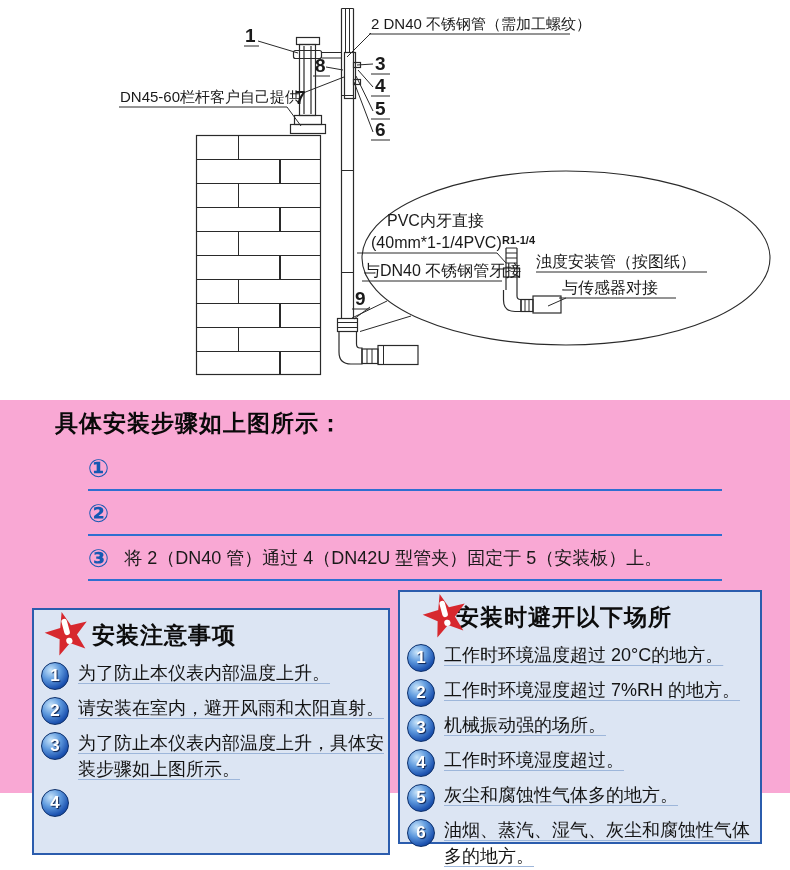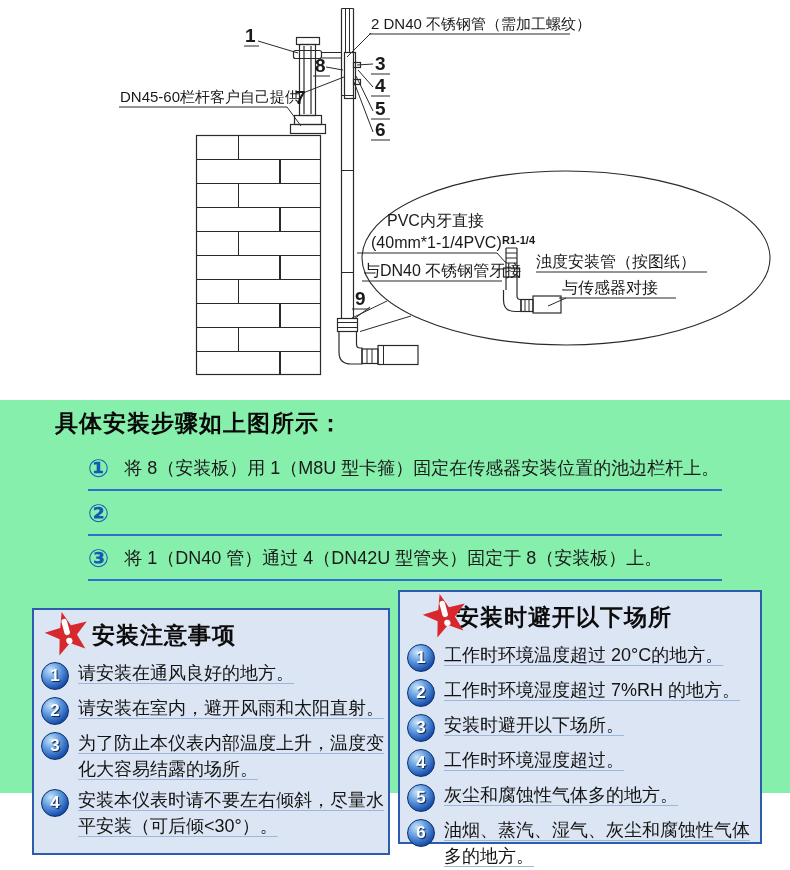--- a/index.html
+++ b/index.html
@@ -1,19 +1,19 @@
 <!DOCTYPE html>
 <html><head>
 <meta charset="utf-8">
 <style>
   html,body{margin:0;padding:0;}
   body{font-family:"Liberation Sans","DejaVu Sans",sans-serif;}
   .page{position:relative;width:790px;height:870px;background:#ffffff;overflow:hidden;}
   .diagram{position:absolute;left:0;top:0;background:#ffffff;}
-  .lower{position:absolute;left:0;top:400px;width:790px;height:393px;background:#86efac;}
+  .lower{position:absolute;left:0;top:400px;width:790px;height:393px;background:#f9a8d4;}
   .heading{position:absolute;left:55px;top:8px;margin:0;font-size:23px;font-weight:bold;color:#0a0a0a;letter-spacing:1px;}
   .steps{position:absolute;left:88px;top:46px;width:634px;}
   .step{display:flex;align-items:flex-start;gap:15px;padding:9px 0 8px 0;border-bottom:2px solid #2e6fd0;}
   .snum{flex:0 0 auto;font-size:25px;line-height:26px;color:#1559b3;font-weight:bold;}
   .stext{font-size:18px;line-height:26px;color:#1a1a1a;}
   .box{position:absolute;background:#dce5f3;border:2px solid #2b5cad;box-sizing:border-box;}
   .box-left{left:32px;top:208px;width:358px;height:247px;}
   .box-right{left:398px;top:190px;width:364px;height:254px;}
   .box-head{display:flex;align-items:center;gap:8px;padding:2px 0 0 56px;height:46px;text-align:center;}
   .box-left .box-head{padding-left:58px;}
@@ -146,57 +146,55 @@
     <text class="dg-text" font-size="11" font-weight="bold" x="502" y="244">R1-1/4</text>
   </svg>
 
   <div class="lower">
 
     <h2 class="heading">具体安装步骤如上图所示：</h2>
 
     <div class="steps">
       <div class="step">
         <span class="snum">①</span>
-        <span class="stext">将 8（安装板）用 1（M8U 型卡箍）固定在传感器安装位置的池边栏杆上。</span>
       </div>
       <div class="step">
         <span class="snum">②</span>
       </div>
       <div class="step">
         <span class="snum">③</span>
-        <span class="stext">将 1（DN40 管）通过 4（DN42U 型管夹）固定于 8（安装板）上。</span>
+        <span class="stext">将 2（DN40 管）通过 4（DN42U 型管夹）固定于 5（安装板）上。</span>
       </div>
     </div>
 
     <div class="box box-left">
       <svg class="star" viewBox="0 0 48 48">
         <g transform="rotate(-15 24 24)">
           <polygon points="24,4 29.3,18.7 44.9,19.2 32.6,28.8 36.9,43.8 24,35 11.1,43.8 15.4,28.8 3.1,19.2 18.7,18.7" fill="#d7282e"></polygon>
           <rect x="21.3" y="11" width="5.4" height="16" rx="2.7" fill="#ffffff"></rect>
           <circle cx="24" cy="32.8" r="3" fill="#ffffff"></circle>
         </g>
       </svg>
       <div class="box-head">
         <span class="box-title">安装注意事项</span>
       </div>
       <div class="bitem">
         <span class="ball">1</span>
-        <span class="btext">请安装在通风良好的地方。</span>
+        <span class="btext">为了防止本仪表内部温度上升。</span>
       </div>
       <div class="bitem">
         <span class="ball">2</span>
         <span class="btext">请安装在室内，避开风雨和太阳直射。</span>
       </div>
       <div class="bitem">
         <span class="ball">3</span>
-        <span class="btext">为了防止本仪表内部温度上升，温度变化大容易结露的场所。</span>
+        <span class="btext">为了防止本仪表内部温度上升，具体安装步骤如上图所示。</span>
       </div>
       <div class="bitem">
         <span class="ball">4</span>
-        <span class="btext">安装本仪表时请不要左右倾斜，尽量水平安装（可后倾&lt;30°）。</span>
       </div>
     </div>
 
     <div class="box box-right">
       <svg class="star" viewBox="0 0 48 48">
         <g transform="rotate(-15 24 24)">
           <polygon points="24,4 29.3,18.7 44.9,19.2 32.6,28.8 36.9,43.8 24,35 11.1,43.8 15.4,28.8 3.1,19.2 18.7,18.7" fill="#d7282e"></polygon>
           <rect x="21.3" y="11" width="5.4" height="16" rx="2.7" fill="#ffffff"></rect>
           <circle cx="24" cy="32.8" r="3" fill="#ffffff"></circle>
         </g>
@@ -207,21 +205,21 @@
       <div class="bitem">
         <span class="ball">1</span>
         <span class="btext">工作时环境温度超过 20°C的地方。</span>
       </div>
       <div class="bitem">
         <span class="ball">2</span>
         <span class="btext">工作时环境湿度超过 7%RH 的地方。</span>
       </div>
       <div class="bitem">
         <span class="ball">3</span>
-        <span class="btext">安装时避开以下场所。</span>
+        <span class="btext">机械振动强的场所。</span>
       </div>
       <div class="bitem">
         <span class="ball">4</span>
         <span class="btext">工作时环境湿度超过。</span>
       </div>
       <div class="bitem">
         <span class="ball">5</span>
         <span class="btext">灰尘和腐蚀性气体多的地方。</span>
       </div>
       <div class="bitem">

